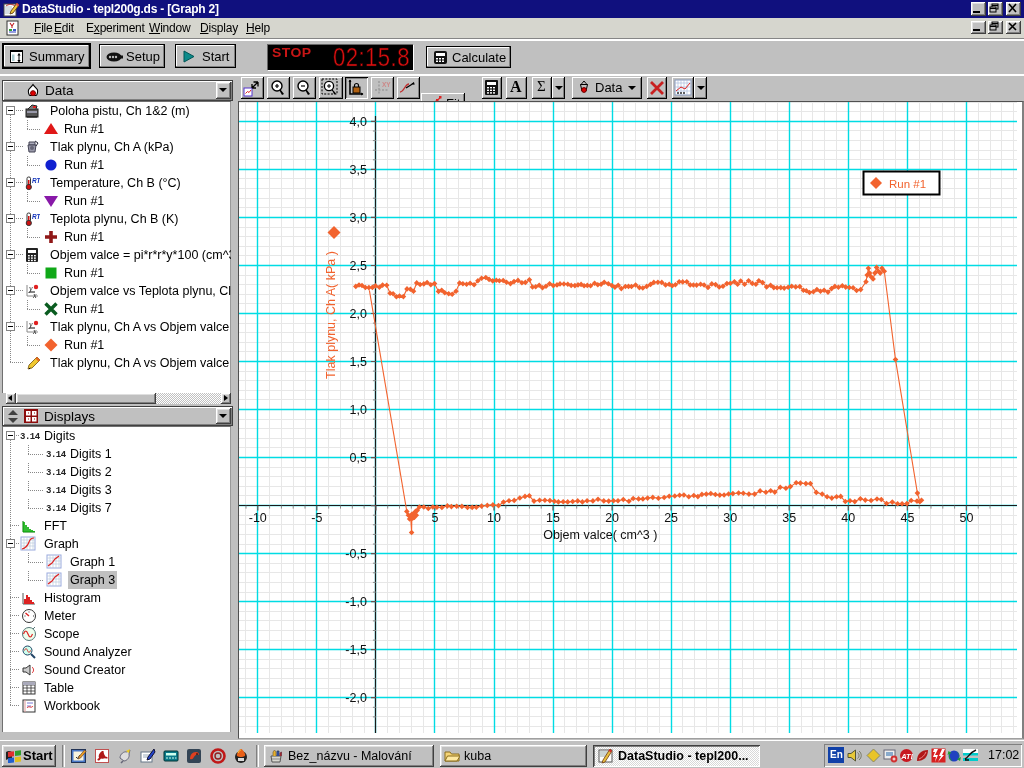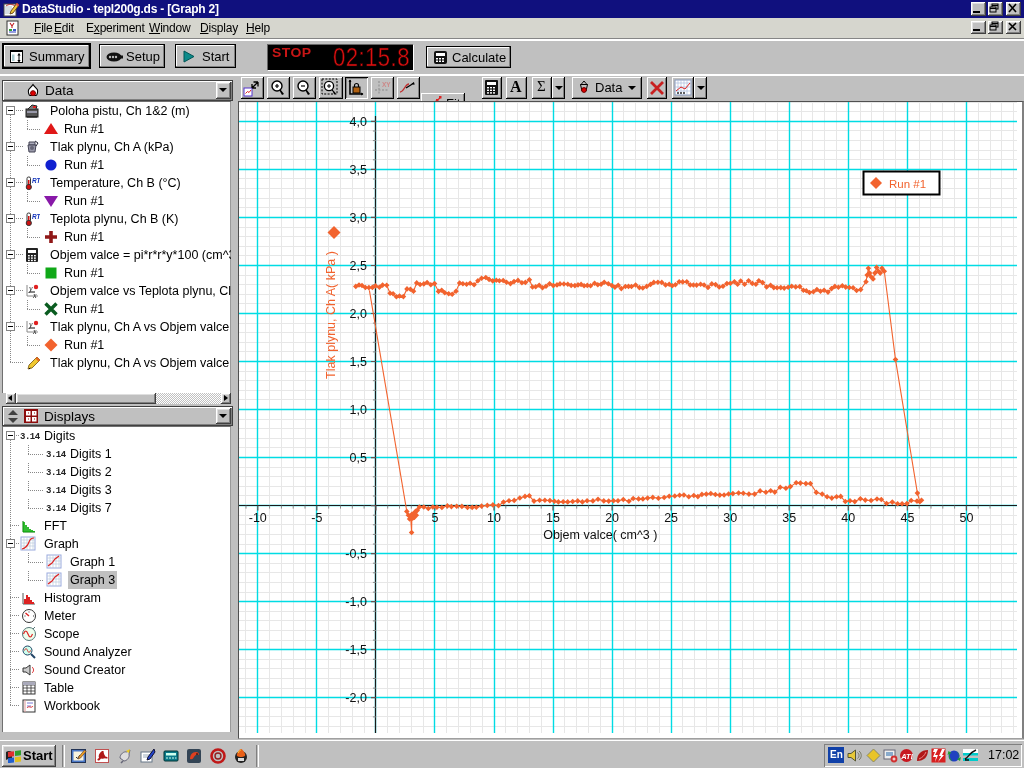--- a/index.html
+++ b/index.html
@@ -782,20 +782,52 @@
     </div>
     <div class="abs" style="left:233px;top:7px;width:16px;height:16px">
       <svg width="16" height="16">
         <circle cx="8" cy="9" r="6" fill="#222"></circle>
         <path d="M4 6C5 3 7 1 8 1s3 2 4 5c1 2-1 3-4 3S3 8 4 6z" fill="#e86018"></path>
         <path d="M5 5C6 3 7 2 8 2" stroke="#fc3" fill="none"></path>
         <rect x="5" y="10" width="6" height="3" fill="#ddd"></rect>
       </svg>
     </div>
     <div class="abs" style="left:256px;top:4px;width:3px;height:22px;border-left:1px solid #808080;border-right:1px solid #fff"></div>
+    <div class="abs raised" style="left:264px;top:4px;width:170px;height:22px">
+      <span class="abs" style="left:4px;top:3px;width:16px;height:16px">
+        <svg width="16" height="16">
+          <path d="M3 8h10l-1 6H4z" fill="#d8d8d0" stroke="#555"></path>
+          <path d="M5 8V4l1.5-2L8 4v4" fill="#e8b028" stroke="#764" stroke-width="0.7"></path>
+          <path d="M9 8V3h2v5" fill="#3858c8" stroke="#234" stroke-width="0.7"></path>
+          <path d="M12 8V5l1.5-1V8" fill="#c03030" stroke="#623" stroke-width="0.7"></path>
+          <path d="M4 11h8" stroke="#888"></path>
+        </svg>
+      </span>
+      <span class="abs" style="left:24px;top:3.5px;font-size:12.5px;white-space:nowrap">Bez_názvu - Malování</span>
+    </div>
+    <div class="abs raised" style="left:440px;top:4px;width:147px;height:22px">
+      <span class="abs" style="left:4px;top:3px;width:16px;height:16px">
+        <svg width="16" height="16">
+          <path d="M1 4h5l1.5 2H15v7H1z" fill="#f5d476" stroke="#8a6d1d"></path>
+          <path d="M1 13l2.5-5H16l-3 5z" fill="#ffe9a0" stroke="#8a6d1d"></path>
+        </svg>
+      </span>
+      <span class="abs" style="left:24px;top:3.5px;font-size:12.5px">kuba</span>
+    </div>
+    <div class="abs" style="left:593px;top:4px;width:167px;height:22px;background:repeating-conic-gradient(#fff 0% 25%,#d8d8d8 0% 50%) 0 0/2px 2px;box-shadow:inset 1px 1px 0 #404040,inset -1px -1px 0 #fff,inset 2px 2px 0 #808080">
+      <span class="abs" style="left:5px;top:3px;width:16px;height:16px">
+        <svg width="16" height="16">
+          <rect x="1" y="2" width="13" height="12" fill="#fdfdfd" stroke="#555"></rect>
+          <path d="M2 4h10M2 6h8M2 8h9" stroke="#9aa"></path>
+          <path d="M12 1L5 12l-1 3 3-1 7-11z" fill="#e8c040" stroke="#703c10" stroke-width="0.8"></path>
+          <path d="M12 1l2 2-1.5 1.5-2-2z" fill="#d03030"></path>
+        </svg>
+      </span>
+      <span class="abs" style="left:25px;top:3.5px;font-size:12.5px;font-weight:bold;white-space:nowrap">DataStudio - tepl200...</span>
+    </div>
     <div class="abs" style="left:824px;top:3px;width:198px;height:23px;box-shadow:inset 1px 1px 0 #808080,inset -1px -1px 0 #fff"></div>
     <div class="abs" style="left:828px;top:6px;width:16px;height:16px;background:#1040a8">
       <span style="position:absolute;left:2px;top:1.5px;color:#fff;font-size:10px;font-weight:bold">En</span>
     </div>
     <div class="abs" style="left:847px;top:7px">
       <svg width="15" height="15">
         <path d="M1 5.5v4h3l4.5 3.5V2L4 5.5z" fill="#e8c838" stroke="#553"></path>
         <path d="M10.5 4.5c2 1.5 2 4.5 0 6M12 3c3 2.5 3 6.5 0 9" stroke="#776" fill="none"></path>
       </svg>
     </div>

